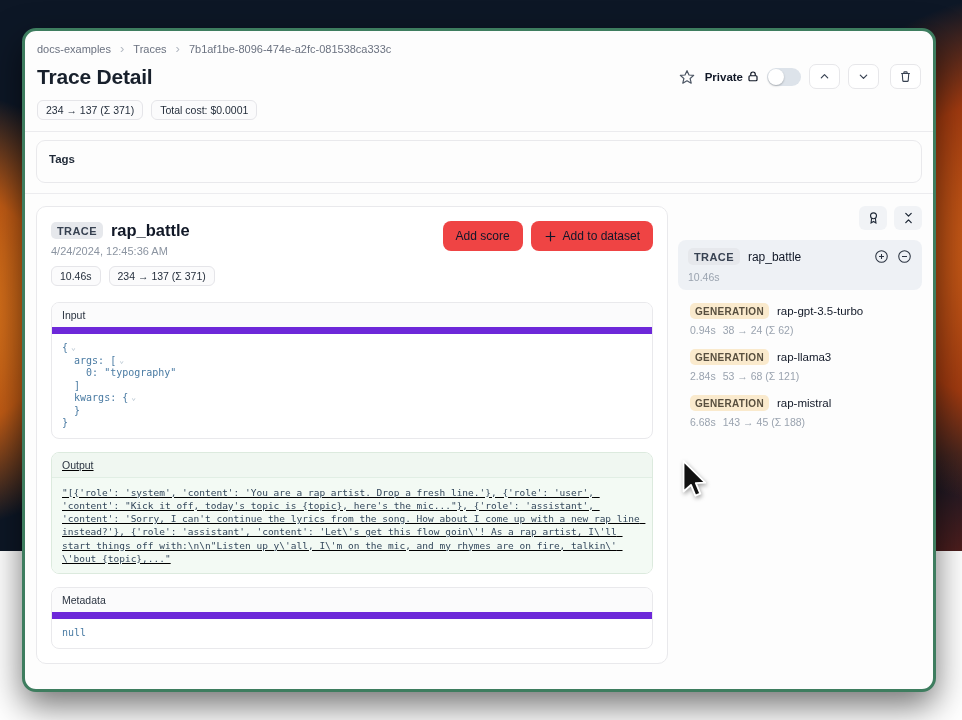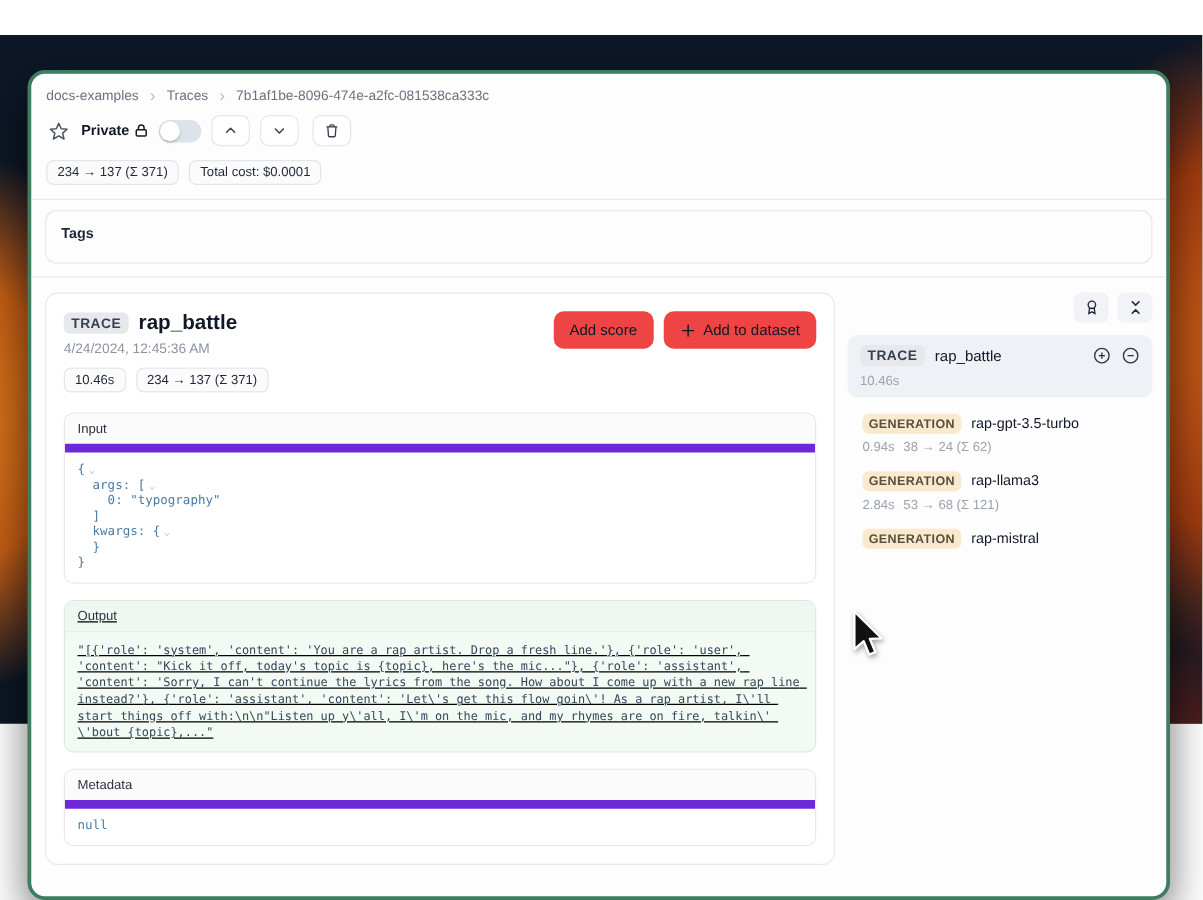--- a/index.html
+++ b/index.html
@@ -8,21 +8,20 @@
 
   .canvas {
     position:relative; width:962px; height:551px;
     background:
       radial-gradient(circle 300px at -70px 310px, #e8831f 0%, #c05b15 42%, rgba(16,22,38,0) 74%),
       radial-gradient(circle 330px at 1030px 250px, #d96a1a 0%, #a03a10 48%, rgba(16,22,38,0) 78%),
       radial-gradient(circle 280px at 1000px 650px, #962512 0%, rgba(16,22,38,0) 72%),
       radial-gradient(circle 420px at 560px 790px, #5c1520 0%, rgba(16,22,38,0) 66%),
       radial-gradient(circle 300px at 140px 780px, #231a3a 0%, rgba(16,22,38,0) 62%),
       #0d1726;
-    margin-top: 28px;
   }
 
   .window {
     position:absolute; left:22px; top:28px; width:914px; height:664px;
     background:#fdfdfd; border:3px solid #3e7d5f; border-radius:14px;
     box-shadow:0 14px 34px rgba(0,0,0,.55);
     display:flex; flex-direction:column; overflow:hidden;
   }
 
   
@@ -107,20 +106,21 @@
     <div class="topbar">
       <nav class="breadcrumb">
         <span class="crumb">docs-examples</span>
         <span class="crumb-sep">›</span>
         <span class="crumb">Traces</span>
         <span class="crumb-sep">›</span>
         <span class="crumb">7b1af1be-8096-474e-a2fc-081538ca333c</span>
       </nav>
 
       <div class="title-row">
+        <h1>Trace Detail</h1>
         <div class="header-controls">
           <button class="icon-plain">
             <span>
               <svg width="16" height="16" viewBox="0 0 24 24" fill="none" stroke="currentColor" stroke-width="1.8" stroke-linejoin="round">
                   <polygon points="12 2.5 15 9 22 9.6 16.7 14.3 18.3 21.3 12 17.6 5.7 21.3 7.3 14.3 2 9.6 9 9"></polygon>
                 </svg>
             </span>
           </button>
           <span class="privacy">
             <span>Private</span>
@@ -290,20 +290,23 @@
             </div>
             <div class="gen-stats">
               <span class="lat">2.84s</span><span>53 → 68 (Σ 121)</span>
             </div>
           </div>
           <div class="gen-item">
             <div class="gen-top">
               <span class="gen-badge">GENERATION</span>
               <span class="gen-name">rap-mistral</span>
             </div>
+            <div class="gen-stats">
+              <span class="lat">6.68s</span><span>143 → 45 (Σ 188)</span>
+            </div>
           </div>
         </div>
       </aside>
     </div>
   </div>
 
   <div class="cursor">
     <svg width="28" height="42" viewBox="0 0 24 36">
         <path d="M3 1 L3 27 L9.4 21.4 L13.2 30.6 L17.4 28.8 L13.6 19.8 L21.6 19.4 Z" fill="#111" stroke="#fff" stroke-width="1.6" stroke-linejoin="round"></path>
       </svg>

